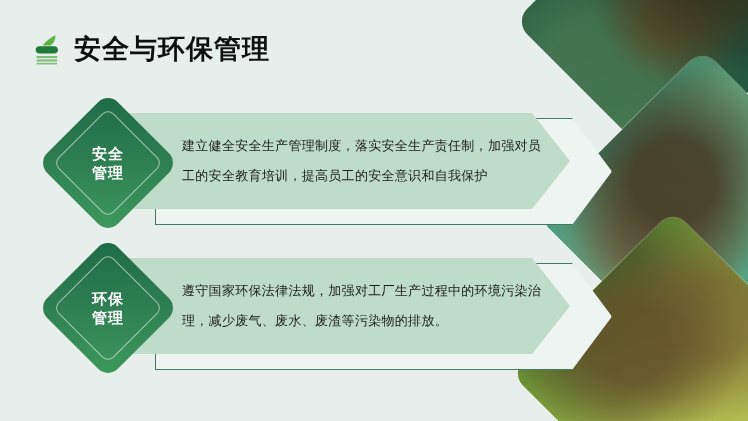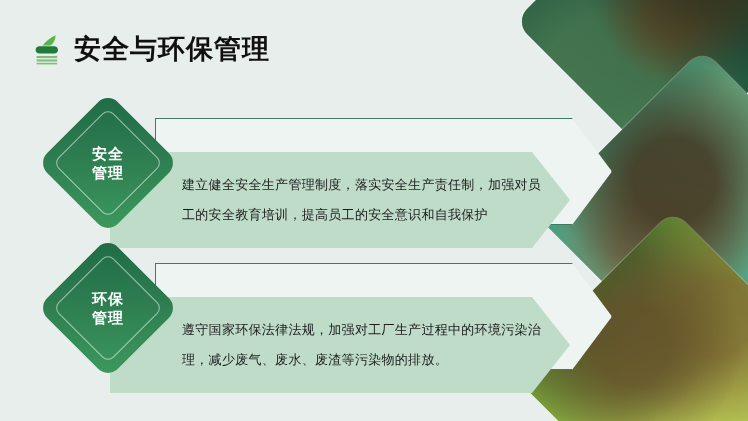--- a/index.html
+++ b/index.html
@@ -129,21 +129,20 @@
   }
 
   
   .panel{
     position:absolute;
     left:110px;top:0px;
     width:460px;height:96px;
     background:#bedcc8;
     -webkit-clip-path:polygon(0 0, calc(100% - 38px) 0, 100% 50%, calc(100% - 38px) 100%, 0 100%);
     clip-path:polygon(0 0, calc(100% - 38px) 0, 100% 50%, calc(100% - 38px) 100%, 0 100%);
-    margin-top:39px;
   }
   .panel-text{
     position:absolute;
     left:72px;top:50%;
     transform:translateY(-50%);
     width:370px;
     font-size:13px;
     line-height:30px;
     color:#1c1c1c;
     letter-spacing:.3px;

